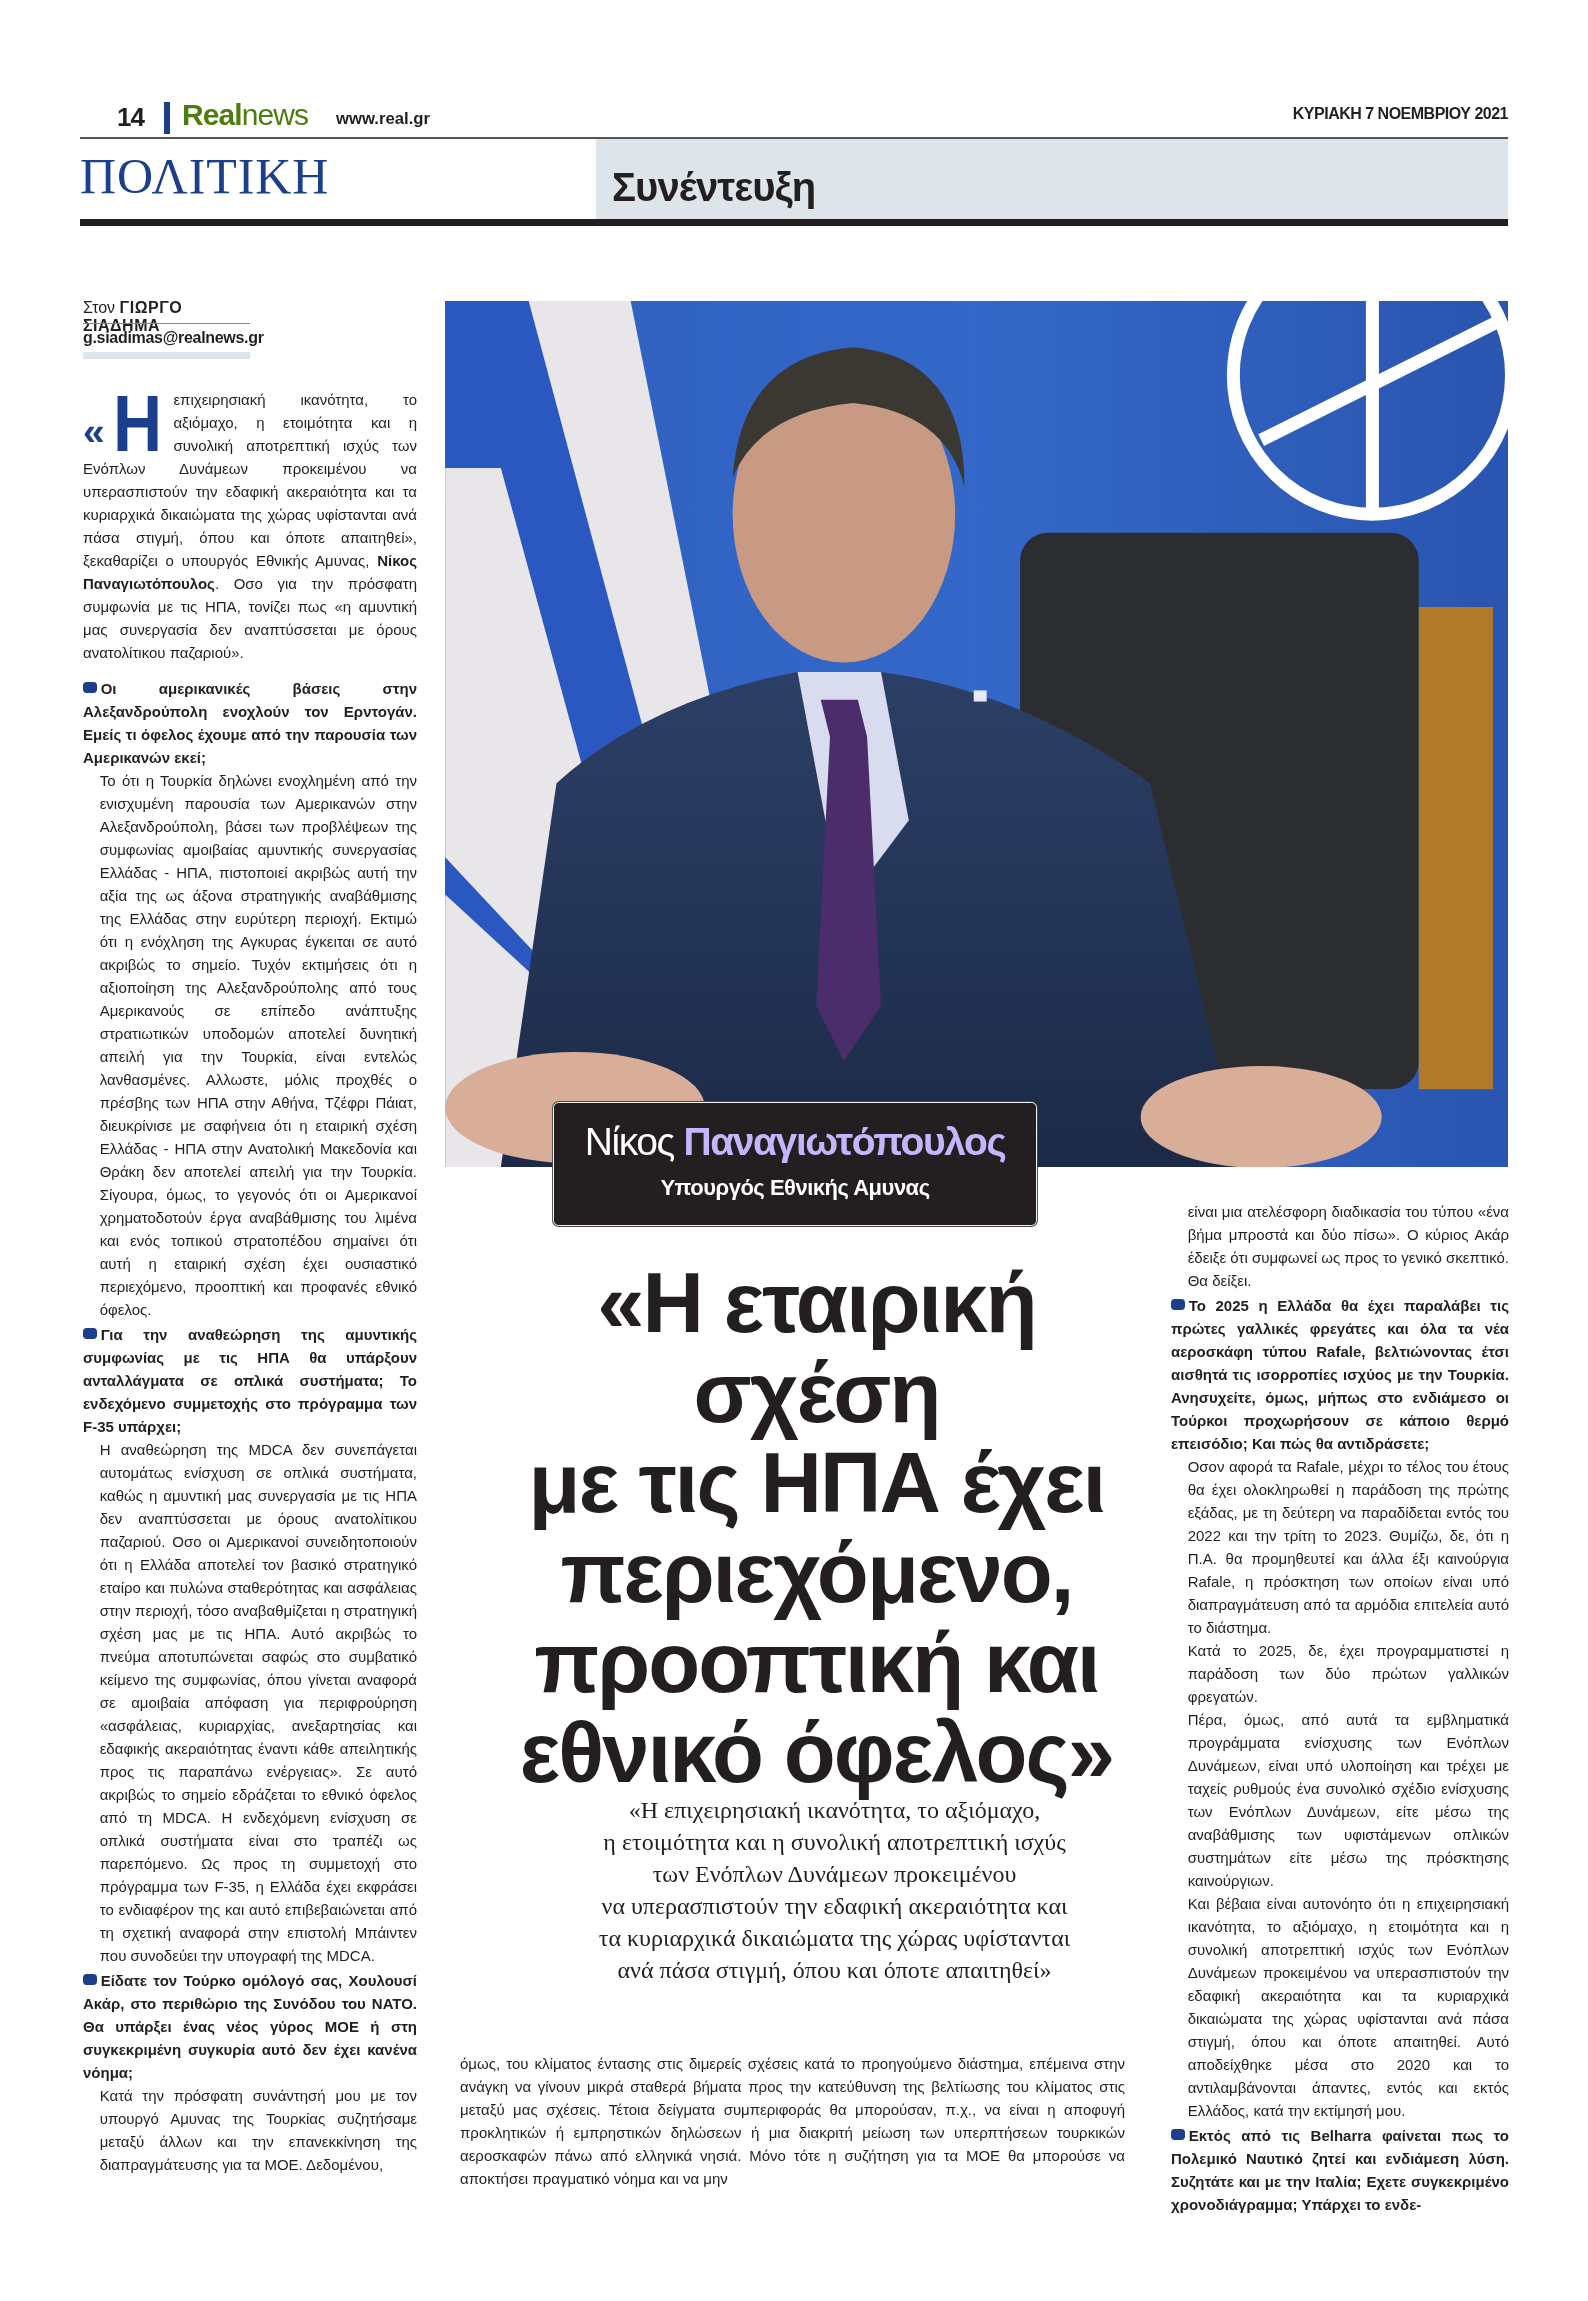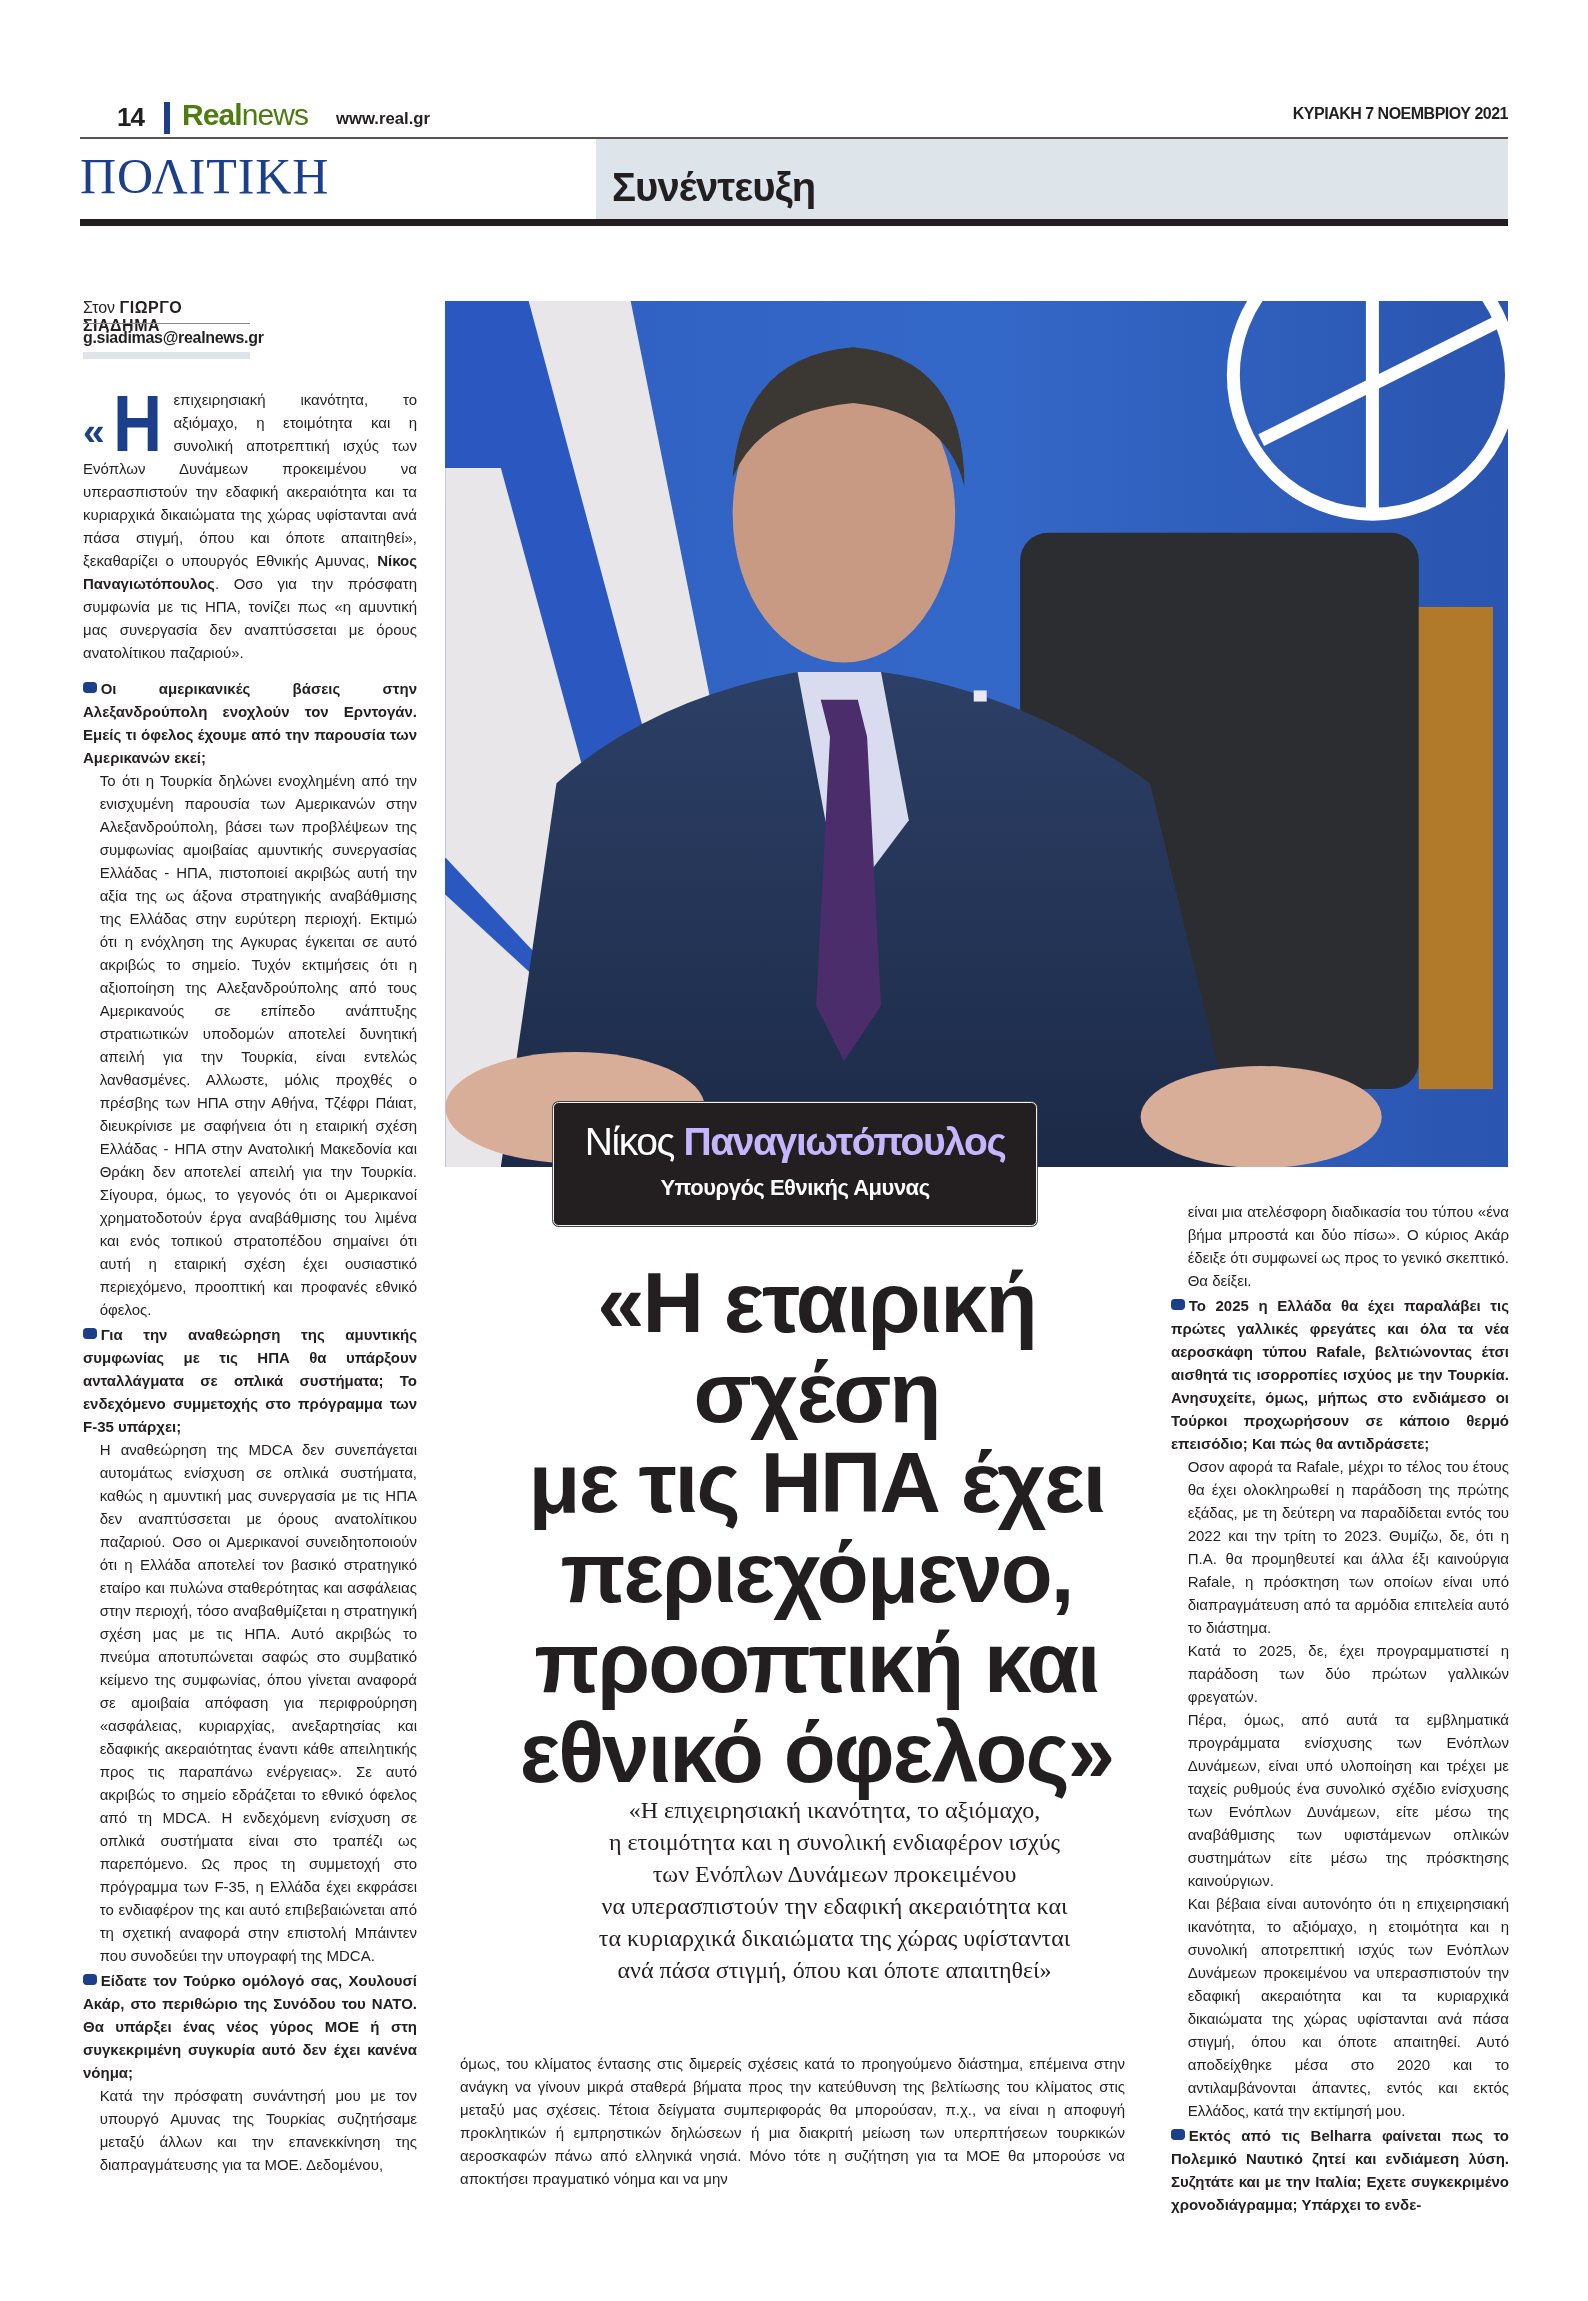--- a/index.html
+++ b/index.html
@@ -166,21 +166,21 @@
 <div class="abs headline">
   <span>«Η εταιρική σχέση</span>
   <span>με τις ΗΠΑ έχει</span>
   <span>περιεχόμενο,</span>
   <span>προοπτική και</span>
   <span>εθνικό όφελος»</span>
 </div>
 
 <div class="abs pullquote">
   <span>«Η επιχειρησιακή ικανότητα, το αξιόμαχο,</span>
-  <span>η ετοιμότητα και η συνολική ενδιαφέρον ισχύς</span>
+  <span>η ετοιμότητα και η συνολική αποτρεπτική ισχύς</span>
   <span>των Ενόπλων Δυνάμεων προκειμένου</span>
   <span>να υπερασπιστούν την εδαφική ακεραιότητα και</span>
   <span>τα κυριαρχικά δικαιώματα της χώρας υφίστανται</span>
   <span>ανά πάσα στιγμή, όπου και όποτε απαιτηθεί»</span>
 </div>
 
 <div class="abs col col-mid">
   <p>όμως, του κλίματος έντασης στις διμερείς σχέσεις κατά το προηγούμενο διάστημα, επέμεινα στην ανάγκη να γίνουν μικρά σταθερά βήματα προς την κατεύθυνση της βελτίωσης του κλίματος στις μεταξύ μας σχέσεις. Τέτοια δείγματα συμπεριφοράς θα μπορούσαν, π.χ., να είναι η αποφυγή προκλητικών ή εμπρηστικών δηλώσεων ή μια διακριτή μείωση των υπερπτήσεων τουρκικών αεροσκαφών πάνω από ελληνικά νησιά. Μόνο τότε η συζήτηση για τα ΜΟΕ θα μπορούσε να αποκτήσει πραγματικό νόημα και να μην</p>
 </div>
 

